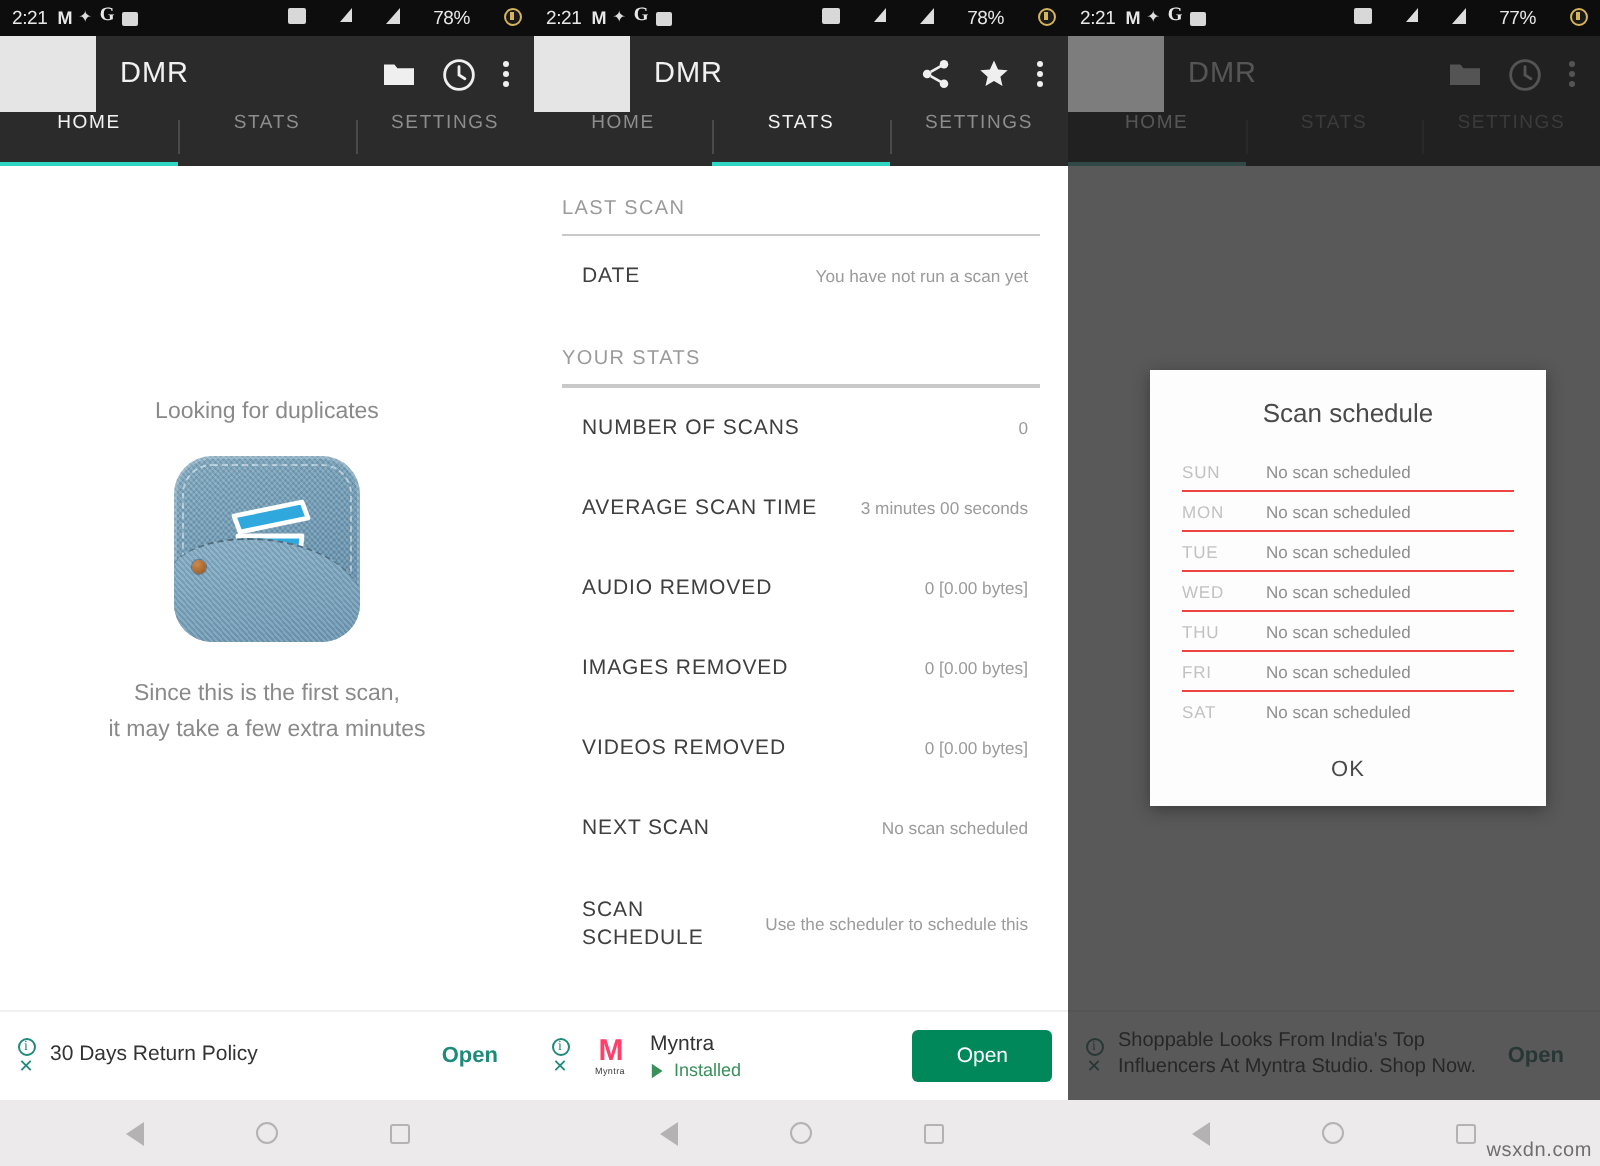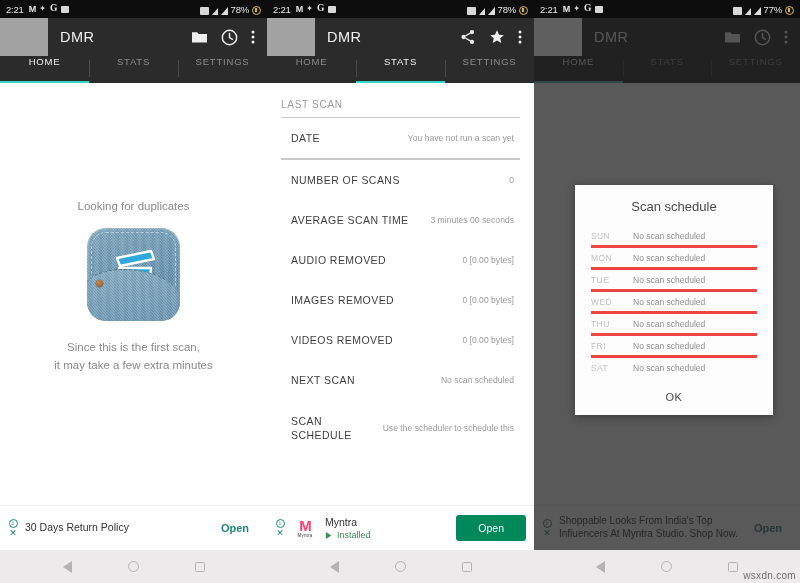--- a/index.html
+++ b/index.html
@@ -9,39 +9,39 @@
     font-family: "Liberation Sans", sans-serif;
     overflow: hidden;
   }
   .screens {
     display: flex;
     width: 800px; height: 583px;
   }
   .phone {
     position: relative;
     width: 267px; height: 583px;
-    background: #a3a3a3;
+    background: #e5e5e5;
     overflow: hidden;
     flex: 0 0 auto;
   }
   .phone.p2 { width: 267px; }
   .phone.p3 { width: 266px; }
 
   
   .statusbar {
     height: 18px; background: #0d0d0d;
     display: flex; align-items: center;
     padding: 0 6px;
     color: #e8e8e8; font-size: 9.5px;
     position: relative; z-index: 5;
   }
   .sb-time { letter-spacing: -0.2px; margin-right: 5px; font-size: 9.5px; }
   .sb-left-icons { display: flex; align-items: center; gap: 4px; }
   .sb-spacer { flex: 1; }
-  .sb-right { display: flex; align-items: flex-end; gap: 3px; }
+  .sb-right { display: flex; align-items: flex-start; gap: 17px; }
   .sb-batt { font-size: 9.5px; letter-spacing: -0.2px; }
   .ic { display: inline-block; line-height: 1; }
   .ic-m { font-size: 9px; font-weight: bold; letter-spacing: -1px; }
   .ic-g { font-size: 9.5px; font-weight: bold; font-family: "Liberation Serif", serif; }
   .ic-img {
     width: 8px; height: 7px; background: #d8d8d8; border-radius: 1px;
     display: inline-block; position: relative;
   }
   .ic-sq {
     width: 9px; height: 8px; background: #d8d8d8; border-radius: 1px;
@@ -256,21 +256,21 @@
     padding: 14px 0 8px 0;
   }
   .dlg-title {
     text-align: center; font-size: 13px; color: #4a4a4a;
     padding-bottom: 12px; font-weight: normal;
   }
   .dlg-rows { padding: 0 16px; }
   .dlg-row {
     display: flex; align-items: center;
     padding: 4.5px 0;
-    border-bottom: 3px solid #ef4444;
+    border-bottom: 1px solid #ef4444;
   }
   .dlg-row:last-child { border-bottom: none; }
   .dlg-day {
     width: 42px; color: #c2c2c2; font-size: 8.5px; letter-spacing: 0.4px;
   }
   .dlg-val { color: #8e8e8e; font-size: 8.5px; }
   .dlg-ok {
     text-align: center; color: #4a4a4a; font-size: 11px;
     padding-top: 14px; padding-bottom: 4px; letter-spacing: 0.5px;
   }
@@ -438,20 +438,21 @@
         </div>
     </div>
 
     <div class="body2">
       <div class="sec-head">LAST SCAN</div>
       <div class="sec-rule"></div>
       <div class="srow">
         <span class="k">DATE</span>
         <span class="v">You have not run a scan yet</span>
       </div>
+      <div class="sec-head">YOUR STATS</div>
       <div class="sec-rule"></div>
 
       <div class="srow">
         <span class="k">NUMBER OF SCANS</span>
         <span class="v">0</span>
       </div>
       <div class="srow">
         <span class="k">AVERAGE SCAN TIME</span>
         <span class="v">3 minutes 00 seconds</span>
       </div>

